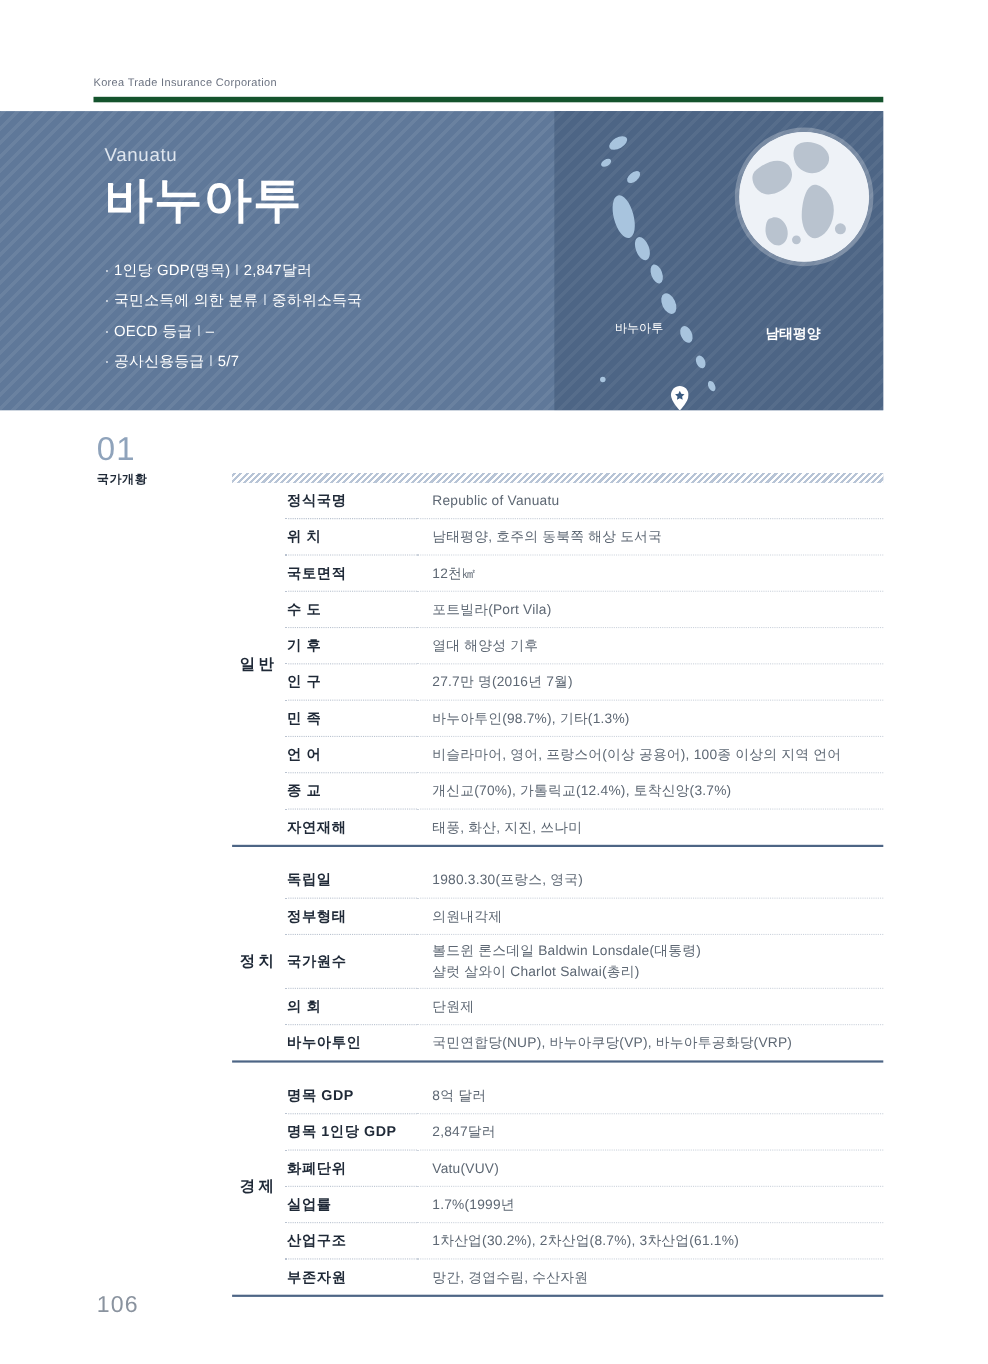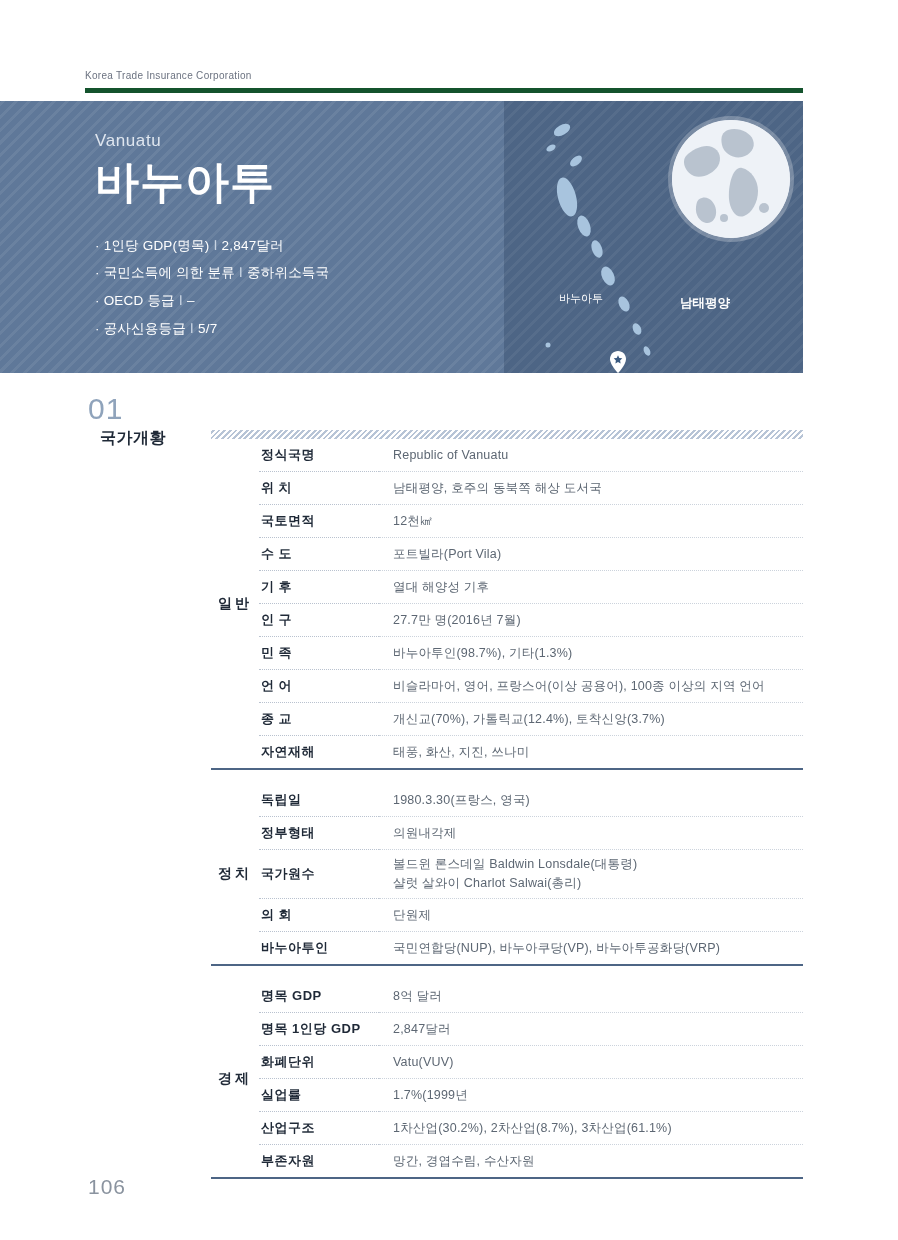--- a/index.html
+++ b/index.html
@@ -141,25 +141,24 @@
     left: 88px;
     top: 392px;
     font-size: 30px;
     color: #8fa3bb;
     letter-spacing: 1px;
   }
   .sec-title {
     position: absolute;
     left: 88px;
     top: 428px;
-    font-size: 16px;
+    font-size: 11px;
     font-weight: bold;
     color: #1f2937;
     letter-spacing: 0.5px;
-    margin-left: 12px;
   }
 
   
   .tablewrap {
     position: absolute;
     left: 211px;
     top: 430px;
     width: 592px;
   }
   .topbar {
@@ -280,21 +279,21 @@
           <path d="M14 36c7-7 18-12 26-9s10 12 6 19-16 13-24 10-13-14-8-20z"></path>
           <path d="M56 10c10-3 22 2 25 10s-3 15-11 17-18-3-20-12 1-13 6-15z"></path>
           <path d="M70 48c9 2 16 12 16 23s-6 22-14 25-14-6-15-17 3-33 13-31z"></path>
           <path d="M30 78c6-2 13 4 14 12s-4 14-10 13-11-8-10-16 3-8 6-9z"></path>
           <circle cx="92" cy="88" r="5"></circle>
           <circle cx="52" cy="98" r="4"></circle>
         </g>
       </svg>
     </div>
 
-    <div class="map-label bold" style="left:176px; top:194px;">남태평양</div>
+    <div class="map-label bold" style="left:192px; top:194px;">남태평양</div>
   </div>
 
   <div class="map-label" style="left:560px; top:270px;">포트빌라</div>
 
   <div class="hero-text">
     <div class="country-en">Vanuatu</div>
     <div class="country-kr">바누아투</div>
     <ul class="facts">
       <li>
         · <span>1인당 GDP(명목)</span><span class="sep">Ⅰ</span><span>2,847달러</span>

